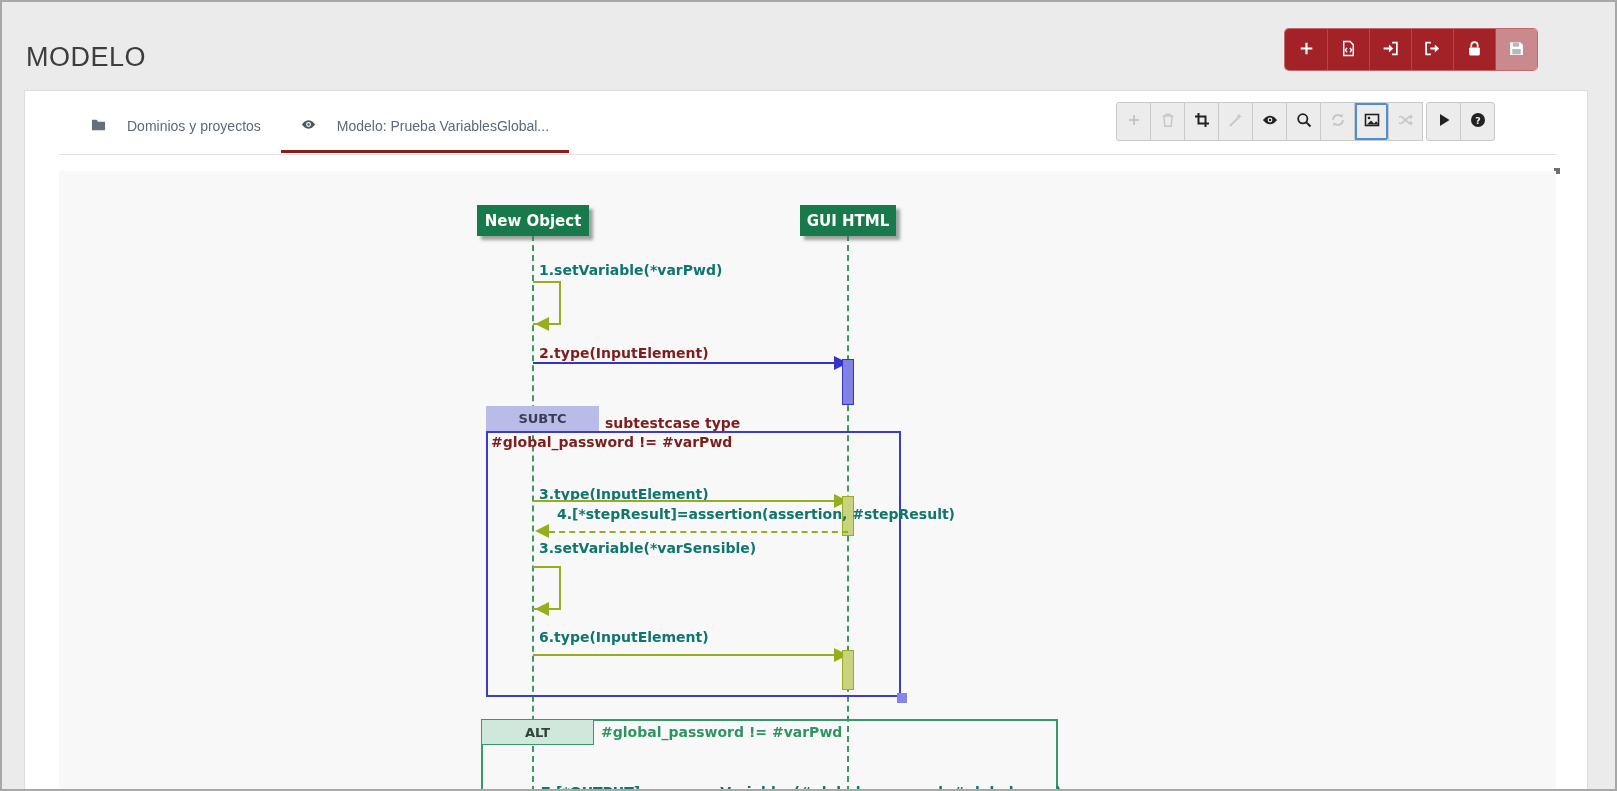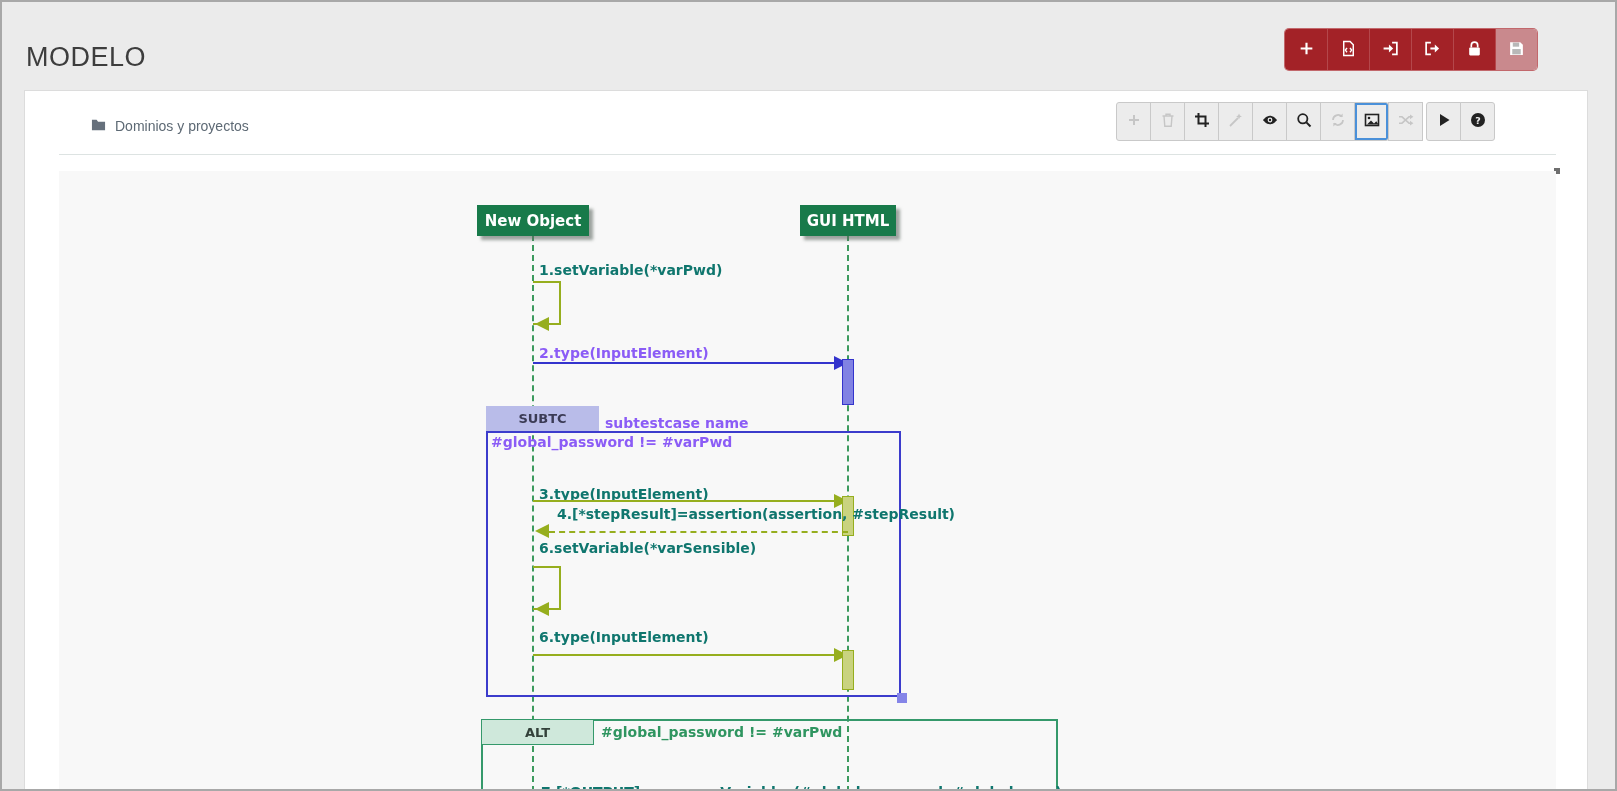--- a/index.html
+++ b/index.html
@@ -17,42 +17,42 @@
   #page-title { position:absolute; left:24px; top:40px; font-size:27px; color:#3d3d3d; letter-spacing:.5px;text-align:center; }
   .action-group { position:absolute; left:1283px; top:27px; display:flex; border-radius:4px; overflow:hidden; box-shadow:0 0 0 1px #c2686c; }
   .action-btn { width:42px; height:41px; background:#a32227; color:#fff; display:flex; align-items:center; justify-content:center; border:none; border-left:1px solid #b4474b; cursor:pointer; }
   .action-btn:first-child { border-left:none; }
   .action-btn.disabled { background:#c9898d; cursor:default; }
   .action-btn svg { width:17px; height:17px; }
   
   #card { position:absolute; left:22px; top:88px; width:1564px; height:703px; background:#fff; border:1px solid #dcdcdc; }
   
   #tabs { position:absolute; left:46px; top:10px; display:flex; }
-  .tab { display:flex; align-items:center; gap:9px; padding:16px 20px 15px 20px; font-size:14px; color:#5d6974; cursor:pointer; border-bottom:3px solid transparent; white-space:nowrap; }
+  .tab { display:flex; align-items:center; gap:21px; padding:16px 20px 15px 20px; font-size:14px; color:#5d6974; cursor:pointer; border-bottom:3px solid transparent; white-space:nowrap; }
   .tab.active { border-bottom-color:#8e1c1c; }
   .tab svg { width:15px; height:15px; flex:0 0 auto; }
   #tab-divider { position:absolute; left:34px; top:63px; width:1497px; height:1px; background:#dde3e2; }
   
   #diagram-toolbar { position:absolute; left:1091px; top:11px; display:flex; }
   .tool-btn { width:35px; height:39px; background:#ececec; border:1px solid #c9c9c9; margin-left:-1px; display:flex; align-items:center; justify-content:center; color:#222; cursor:pointer; }
   .tool-btn.first { border-radius:3px 0 0 3px; margin-left:0; }
   .tool-btn.lastmain { border-radius:0 3px 3px 0; }
   .tool-btn.gapped { margin-left:3px; border-radius:3px 0 0 3px; }
   .tool-btn.last { border-radius:0 3px 3px 0; }
   .tool-btn.disabled { color:#c6c6c6; cursor:default; }
   .tool-btn.focused { box-shadow:inset 0 0 0 2px #4a90d9; z-index:2; }
   .tool-btn svg { width:16px; height:16px; }
   
   #canvas { position:absolute; left:34px; top:80px; width:1497px; height:621px; background:#f8f8f8; overflow:hidden; }
   #canvas-handle { position:absolute; left:1529px; top:77px; width:6px; height:6px; background:#6e6e6e; cursor:pointer; }
   .actor { position:absolute; height:31px; background:#187a4a; color:#fff; font:bold 15px "DejaVu Sans",sans-serif; display:flex; align-items:center; justify-content:center; box-shadow:4px 4px 3px rgba(95,105,98,.6); cursor:pointer; }
   .lifeline { position:absolute; width:0; border-left:2px dashed #3c9a5e; }
   .msg-label { position:absolute; font:600 14px "DejaVu Sans",sans-serif; white-space:nowrap; cursor:pointer; }
   .olive { color:#0f766e; }
-  .blue  { color:#8b5cf6; }
+  .blue  { color:#7f1d1d; }
   .green { color:#2f9560; }
   .mline { position:absolute; height:0; border-top:2px solid #96ae1e; }
   .mline.blue-l { border-top-color:#3434cd; }
   .mline.dashed { border-top-style:dashed; }
   .self-loop { position:absolute; width:28px; border:2px solid #96ae1e; border-left:none; }
   .arr-r { position:absolute; width:0; height:0; border-top:7px solid transparent; border-bottom:7px solid transparent; border-left:14px solid #96ae1e; }
   .arr-r.blue-a { border-left-color:#3434cd; }
   .arr-l { position:absolute; width:0; height:0; border-top:7px solid transparent; border-bottom:7px solid transparent; border-right:14px solid #96ae1e; }
   .activation { position:absolute; width:12px; }
   .act-blue { background:#8182e3; border:1px solid #3434cc; }
@@ -115,20 +115,28 @@
 
   <div id="card">
 
     <div id="tabs">
       <div class="tab">
         <span><svg viewBox="0 0 16 16" fill="#66707c">
               <path d="M1 3h5l1.5 2H15v9H1z"></path>
             </svg></span>
         <span>Dominios y proyectos</span>
       </div>
+      <div class="tab active">
+        <span><svg viewBox="0 0 16 16">
+              <path d="M1 8s3-4.5 7-4.5S15 8 15 8s-3 4.5-7 4.5S1 8 1 8z" fill="#4b555f"></path>
+              <circle cx="8" cy="8" r="2.6" fill="#fff"></circle>
+              <circle cx="8" cy="8" r="1.3" fill="#4b555f"></circle>
+            </svg></span>
+        <span>Modelo: Prueba VariablesGlobal...</span>
+      </div>
     </div>
 
     <div id="diagram-toolbar">
       <button class="tool-btn first disabled">
         <span><svg viewBox="0 0 16 16">
               <path d="M8 3v10M3 8h10" stroke="currentColor" stroke-width="2" fill="none"></path>
             </svg></span>
       </button>
       <button class="tool-btn disabled">
         <span><svg viewBox="0 0 16 16">
@@ -208,34 +216,34 @@
       <div class="msg-label olive" style="left:480px; top:91px;">1.setVariable(*varPwd)</div>
       <div class="self-loop" style="left:474px; top:110px; height:44px;"></div>
       <div class="arr-l" style="left:476px; top:146px;"></div>
 
       <div class="msg-label blue" style="left:480px; top:174px;">2.type(InputElement)</div>
       <div class="mline blue-l" style="left:474px; top:191px; width:303px;"></div>
       <div class="arr-r blue-a" style="left:775px; top:185px;"></div>
       <div class="activation act-blue" style="left:783px; top:188px; height:46px;"></div>
 
       <div class="frag-subtc-label">SUBTC</div>
-      <div class="msg-label blue" style="left:546px; top:244px; font-weight:600;">subtestcase name</div>
+      <div class="msg-label blue" style="left:546px; top:244px; font-weight:600;">subtestcase type</div>
       <div class="frag-subtc-box"></div>
       <div class="msg-label blue" style="left:432px; top:263px;">#global_password != #varPwd</div>
 
       <div class="msg-label olive" style="left:480px; top:315px;">3.type(InputElement)</div>
       <div class="mline" style="left:474px; top:329px; width:303px;"></div>
       <div class="arr-r" style="left:775px; top:323px;"></div>
       <div class="activation act-olive" style="left:783px; top:325px; height:40px;"></div>
 
       <div class="msg-label olive" style="left:498px; top:335px;text-align:right;">4.[*stepResult]=assertion(assertion, #stepResult)</div>
       <div class="mline dashed" style="left:490px; top:360px; width:299px;"></div>
       <div class="arr-l" style="left:476px; top:353px;"></div>
 
-      <div class="msg-label olive" style="left:480px; top:369px;">6.setVariable(*varSensible)</div>
+      <div class="msg-label olive" style="left:480px; top:369px;">3.setVariable(*varSensible)</div>
       <div class="self-loop" style="left:474px; top:395px; height:44px;"></div>
       <div class="arr-l" style="left:476px; top:431px;"></div>
 
       <div class="msg-label olive" style="left:480px; top:458px;">6.type(InputElement)</div>
       <div class="mline" style="left:474px; top:483px; width:303px;"></div>
       <div class="arr-r" style="left:775px; top:477px;"></div>
       <div class="activation act-olive" style="left:783px; top:479px; height:40px;"></div>
 
       <div class="sel-handle"></div>
 

